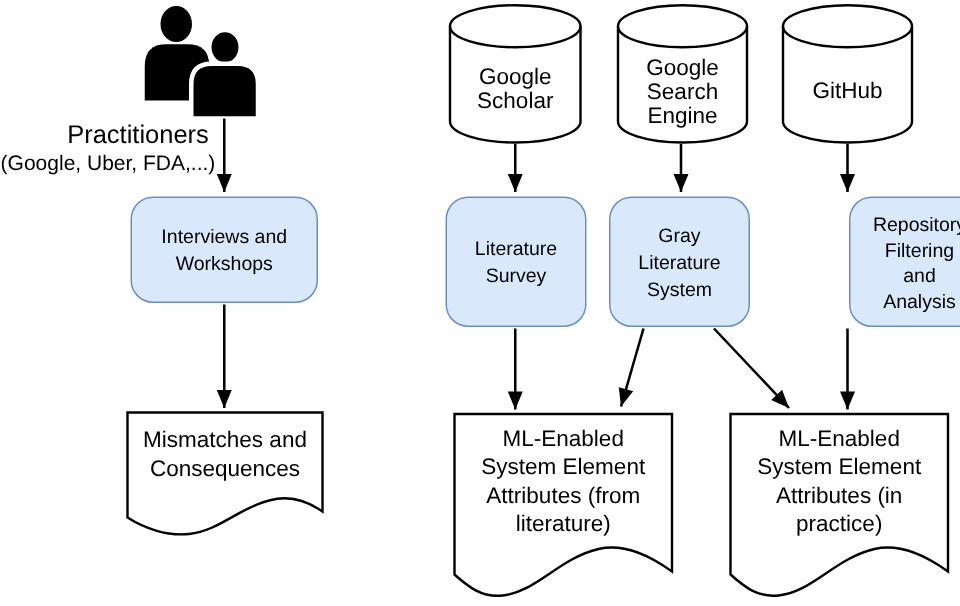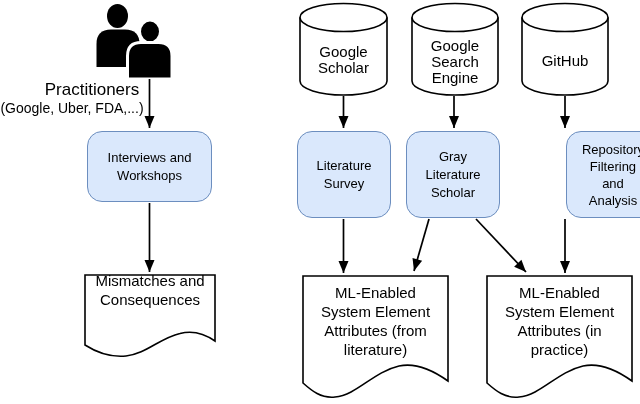--- a/index.html
+++ b/index.html
@@ -73,34 +73,34 @@
 
   <div class="lbl pract-main">Practitioners</div>
   <div class="lbl pract-sub">(Google, Uber, FDA,...)</div>
 
   <div class="pbox" style="left:87px;top:131px;width:125px;height:71px;">Interviews and
 Workshops</div>
   <div class="pbox" style="left:297px;top:131px;width:94px;height:87px;">Literature
 Survey</div>
   <div class="pbox" style="left:406px;top:131px;width:94px;height:87px;">Gray
 Literature
-Scholar</div>
+System</div>
   <div class="pbox" style="left:518px;top:131px;width:94px;height:87px;line-height:17px;margin-left:48px;">Repository
 Filtering
 and
 Analysis</div>
 
   <div class="cyl-lbl" style="left:300px;top:30px;width:87px;height:60px;">Google
 Scholar</div>
   <div class="cyl-lbl" style="left:412px;top:32px;width:86px;height:60px;">Google
 Search
 Engine</div>
   <div class="cyl-lbl" style="left:522px;top:30px;width:86px;height:62px;">GitHub</div>
 
-  <div class="doc-lbl" style="left:85px;top:271px;width:130px;">Mismatches and
+  <div class="doc-lbl" style="left:85px;top:284px;width:130px;">Mismatches and
 Consequences</div>
   <div class="doc-lbl" style="left:303px;top:283px;width:145px;">ML-Enabled
 System Element
 Attributes (from
 literature)</div>
   <div class="doc-lbl" style="left:487px;top:283px;width:145px;">ML-Enabled
 System Element
 Attributes (in
 practice)</div>
 

